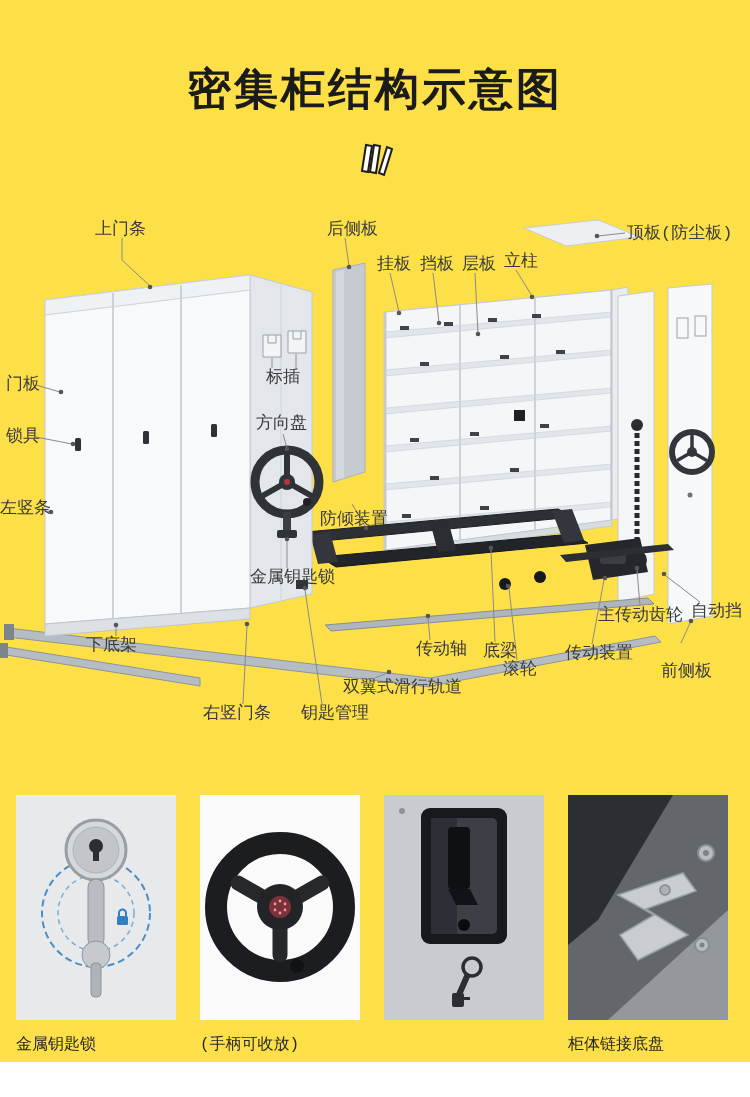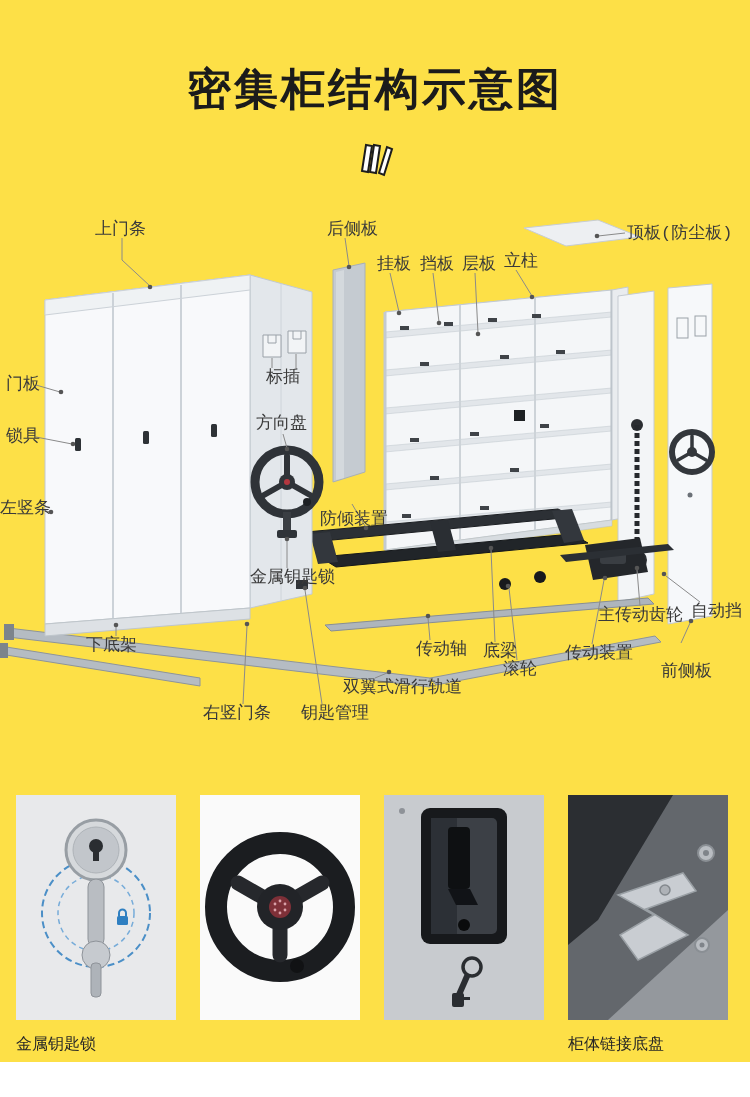--- a/index.html
+++ b/index.html
@@ -297,20 +297,21 @@
               <circle cx="85" cy="109" r="1.4"></circle>
             <circle cx="85" cy="115" r="1.4"></circle>
               <circle cx="80" cy="118" r="1.4"></circle>
             <circle cx="75" cy="115" r="1.4"></circle>
               <circle cx="75" cy="109" r="1.4"></circle>
           </g>
           <circle cx="97" cy="171" r="7" fill="#111214"></circle>
         </svg>
       </div>
       <div class="cap">
+        <div>(手柄可收放)</div>
       </div>
     </div>
 
     <div class="feature">
       <div class="photo photo-3">
         <svg width="160" height="225" viewBox="0 0 160 225">
           <circle cx="18" cy="16" r="3" fill="#8e9298"></circle>
           <rect x="37" y="13" width="86" height="136" rx="9" fill="#17191c"></rect>
           <rect x="47" y="23" width="66" height="116" rx="5" fill="#3c4046"></rect>
           <rect x="47" y="23" width="26" height="116" fill="#2c3036"></rect>

